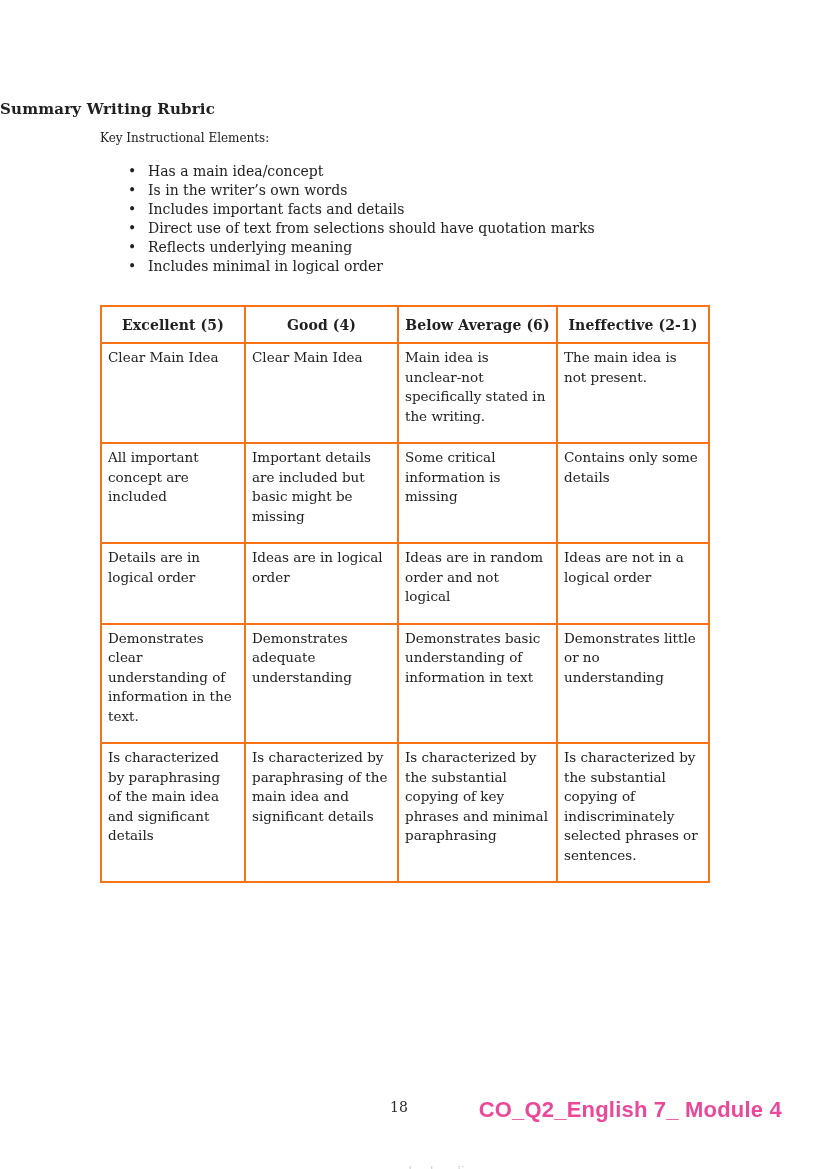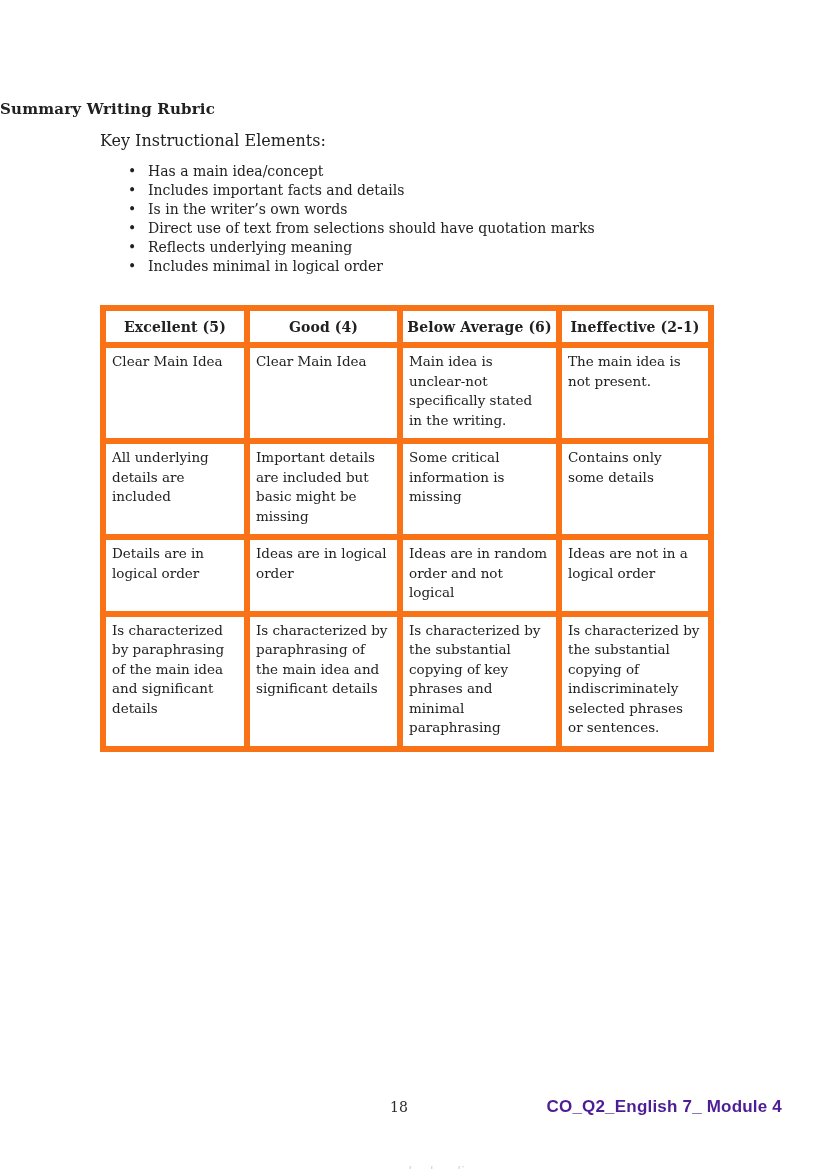--- a/index.html
+++ b/index.html
@@ -19,21 +19,21 @@
     position: absolute;
     top: 100px; left: 0; width: 826px;
     text-align: left;
     font-size: 15px;
     font-weight: bold;
     letter-spacing: 0.2px;
   }
   .intro-line {
     position: absolute;
     top: 131px; left: 100px;
-    font-size: 16px;
+    font-size: 12px;
   }
   .bullet-list {
     position: absolute;
     top: 162px; left: 127px;
     list-style: none;
     width: 560px;
   }
   .bullet-list li {
     position: relative;
     padding-left: 21px;
@@ -47,56 +47,56 @@
     font-size: 14px;
   }
   .rubric-table {
     position: absolute;
     top: 305px; left: 100px;
     width: 608px;
     border-collapse: collapse;
     table-layout: fixed;
   }
   .rubric-table th, .rubric-table td {
-    border: 6px solid #f97316;
+    border: 2px solid #f97316;
   }
   .rubric-table th {
     height: 37px;
     vertical-align: middle;
     text-align: center;
     font-size: 14px;
     font-weight: bold;
     padding: 2px 4px;
     letter-spacing: 0.1px;
   }
   .rubric-table td {
     vertical-align: top;
     font-size: 13.5px;
     line-height: 19.5px;
-    padding: 4px 8px 8px 6px;
+    padding: 4px 8px 16px 6px;
   }
   .row-1 { height: 89px; }
   .row-2 { height: 90px; }
   .row-3 { height: 70px; }
   .row-4 { height: 108px; }
   .row-5 { height: 127px; }
   .page-number {
     position: absolute;
     top: 1099px; left: 0; width: 798px;
     text-align: center;
     font-size: 14px;
     color: #2a2a2a;
   }
   .module-label {
     position: absolute;
     top: 1097px; right: 44px;
     font-family: "Liberation Sans", sans-serif;
-    font-size: 17px;
+    font-size: 22px;
     font-weight: bold;
-    color: #4c1d95;
+    color: #ec4899;
     letter-spacing: 0.2px;
   }
   .watermark {
     position: absolute;
     top: 1123px; left: 0; width: 826px;
     text-align: center;
     font-family: "Liberation Sans", sans-serif;
     font-size: 15px;
     color: #d8d8d8;
     letter-spacing: 0.8px;
@@ -107,22 +107,22 @@
 <body>
 
 <div class="page">
 
   <div class="doc-title">Summary Writing Rubric</div>
 
   <div class="intro-line">Key Instructional Elements:</div>
 
   <ul class="bullet-list">
     <li>Has a main idea/concept</li>
+    <li>Is in the writer’s own words</li>
     <li>Includes important facts and details</li>
-    <li>Is in the writer’s own words</li>
     <li>Direct use of text from selections should have quotation marks</li>
     <li>Reflects underlying meaning</li>
     <li>Includes minimal in logical order</li>
   </ul>
 
   <table class="rubric-table">
     <colgroup>
       <col style="width:144px">
       <col style="width:153px">
       <col style="width:159px">
@@ -137,30 +137,36 @@
       </tr>
     </thead>
     <tbody>
       <tr class="row-1">
         <td>Clear Main Idea</td>
         <td>Clear Main Idea</td>
         <td>Main idea is unclear-not specifically stated in the writing.</td>
         <td>The main idea is not present.</td>
       </tr>
       <tr class="row-2">
-        <td>All underlying details are included</td>
+        <td>All important concept are included</td>
         <td>Important details are included but basic might be missing</td>
         <td>Some critical information is missing</td>
         <td>Contains only some details</td>
       </tr>
       <tr class="row-3">
         <td>Details are in logical order</td>
         <td>Ideas are in logical order</td>
         <td>Ideas are in random order and not logical</td>
         <td>Ideas are not in a logical order</td>
+      </tr>
+      <tr class="row-4">
+        <td>Demonstrates clear understanding of information in the text.</td>
+        <td>Demonstrates adequate understanding</td>
+        <td>Demonstrates basic understanding of information in text</td>
+        <td>Demonstrates little or no understanding</td>
       </tr>
       <tr class="row-5">
         <td>Is characterized by paraphrasing of the main idea and significant details</td>
         <td>Is characterized by paraphrasing of the main idea and significant details</td>
         <td>Is characterized by the substantial copying of key phrases and minimal paraphrasing</td>
         <td>Is characterized by the substantial copying of indiscriminately selected phrases or sentences.</td>
       </tr>
     </tbody>
   </table>
 

